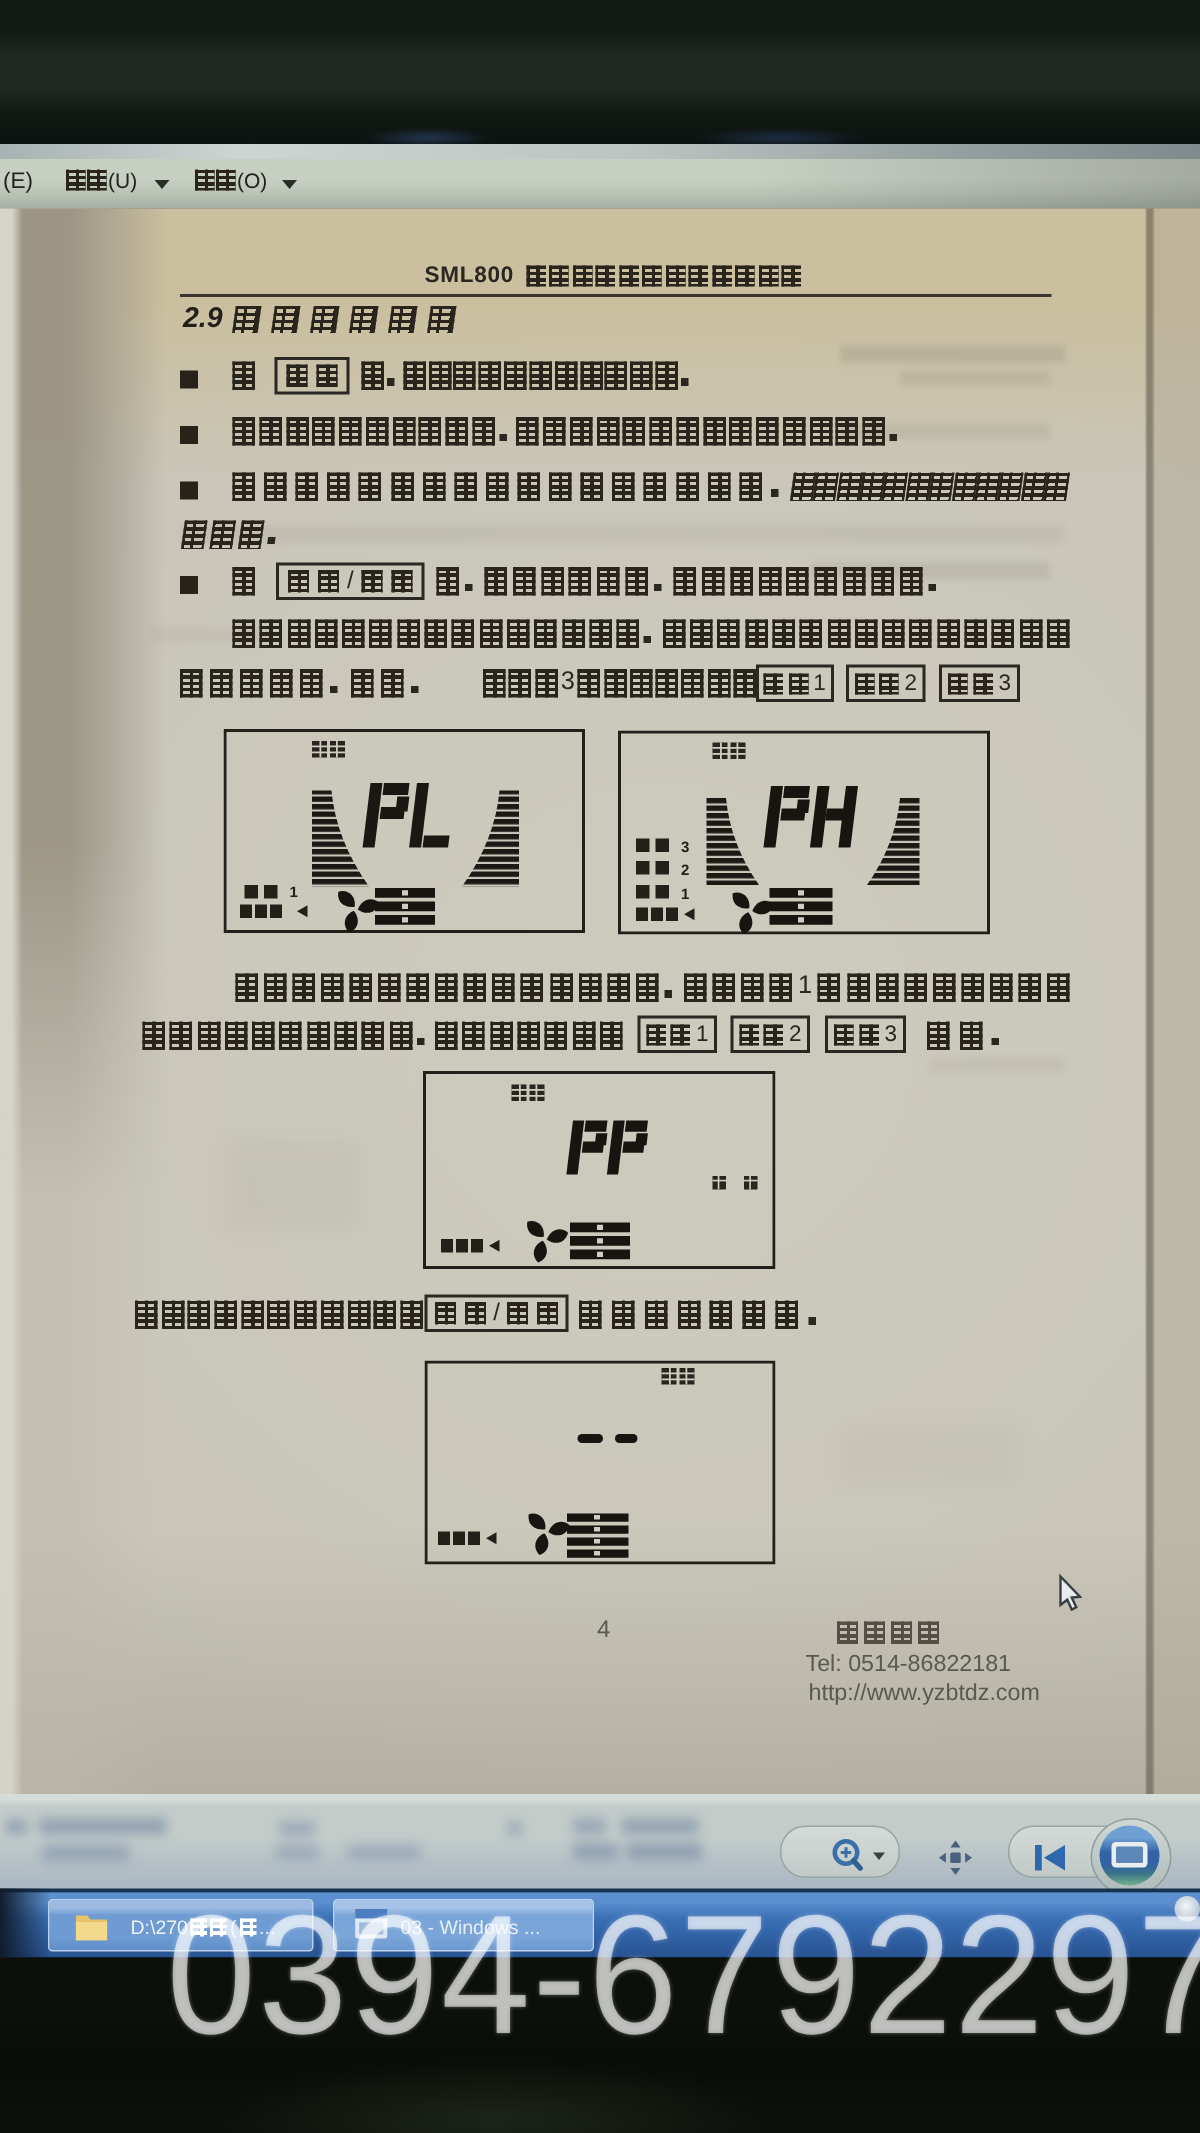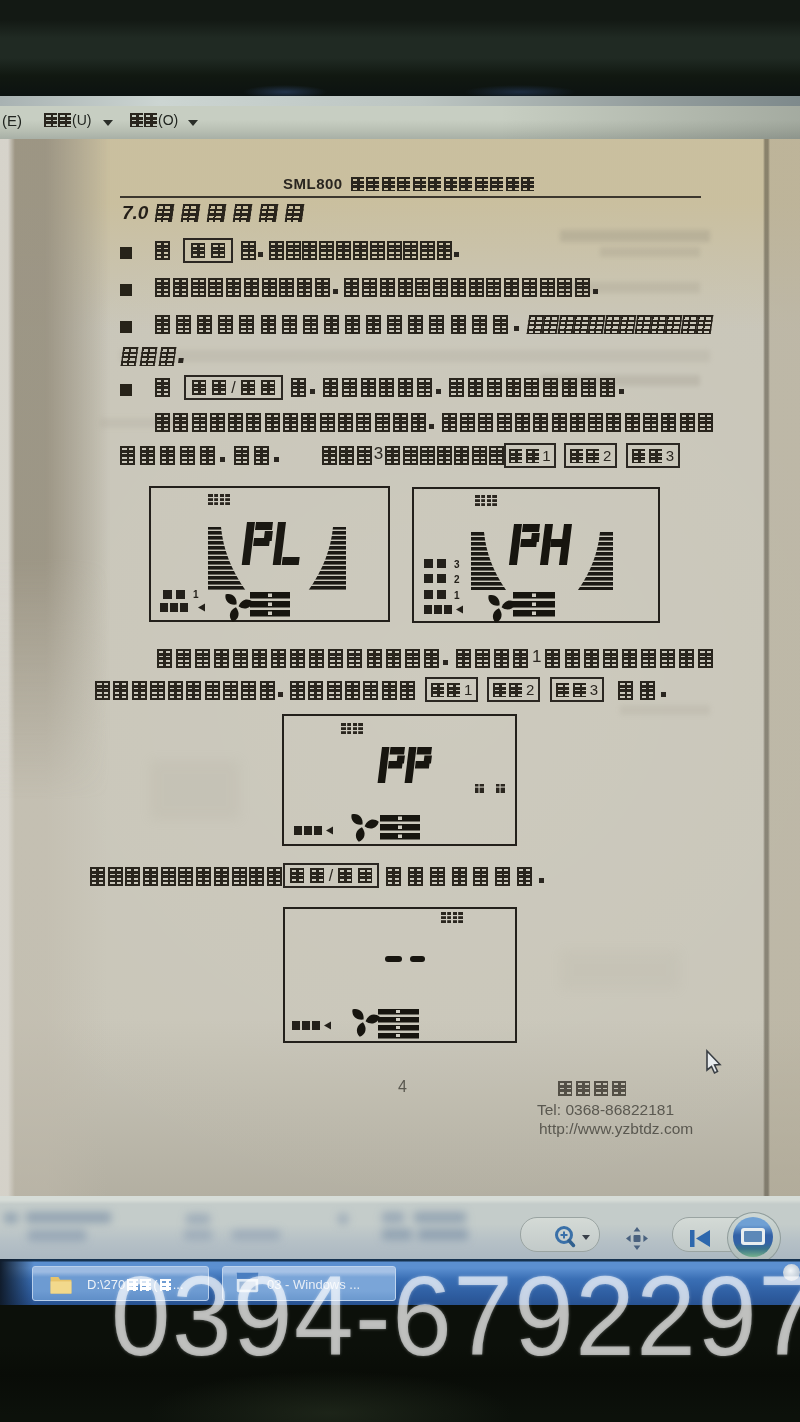--- a/index.html
+++ b/index.html
@@ -103,21 +103,21 @@
         <i class="g"></i>
         <i class="g"></i>
         <i class="g"></i>
         <i class="g"></i>
       </span>
   </div>
 
   <div class="abs" style="left:120px;top:196px;width:581px;height:2px;background:#3c372e;"></div>
 
   <div class="abs" style="left:122px;top:204px;display:flex;align-items:center;gap:3px;">
-    <span style="font-size:19px;font-style:italic;font-weight:bold;color:#241f19;line-height:18px;">7.0</span>
+    <span style="font-size:19px;font-style:italic;font-weight:bold;color:#241f19;line-height:18px;">2.9</span>
     <span class="bi" style="display:inline-flex;gap:9px;margin-left:5px;">
         <i class="g" style="width:17px;height:18px;"></i>
         <i class="g" style="width:17px;height:18px;"></i>
         <i class="g" style="width:17px;height:18px;"></i>
         <i class="g" style="width:17px;height:18px;"></i>
         <i class="g" style="width:17px;height:18px;"></i>
         <i class="g" style="width:17px;height:18px;"></i>
       </span>
   </div>
 
@@ -663,21 +663,21 @@
 
   <div class="abs fade" style="left:398px;top:1078px;font-size:16px;">4</div>
 
   <div class="abs" style="left:558px;top:1081px;display:flex;gap:4px;opacity:.72;">
       <i class="g" style="width:14px;height:15px;"></i>
       <i class="g" style="width:14px;height:15px;"></i>
       <i class="g" style="width:14px;height:15px;"></i>
       <i class="g" style="width:14px;height:15px;"></i>
     </div>
 
-  <div class="abs fade" style="left:537px;top:1101px;font-size:15.5px;">Tel: 0368-86822181</div>
+  <div class="abs fade" style="left:537px;top:1101px;font-size:15.5px;">Tel: 0514-86822181</div>
 
   <div class="abs fade" style="left:539px;top:1120px;font-size:15.5px;">http://www.yzbtdz.com</div>
 
   <svg class="abs" style="left:702px;top:1049px;" width="22" height="28" viewBox="0 0 22 28">
     <path d="M5,2 L5,21 L9.5,17.5 L12.5,24 L15.5,22.5 L12.5,16 L18,15.5 Z" fill="#e8ecee" stroke="#3a3f44" stroke-width="1.6"></path>
   </svg>
 
   <div class="abs" style="left:0;top:1196px;width:800px;height:66px;
     background:linear-gradient(180deg,#d6dcd7 0 4px,#c4ccca 8px 28px,#b5c0c6 46px,#aab7c1 66px);"></div>
 

